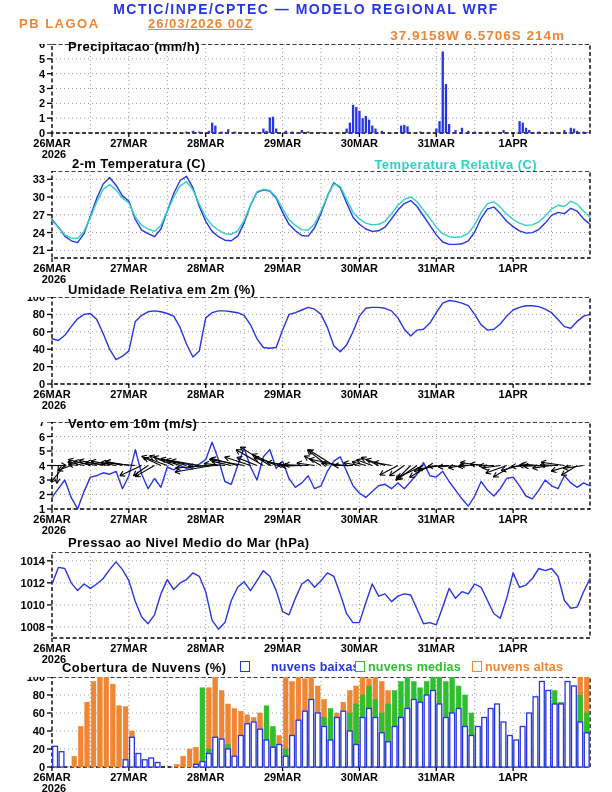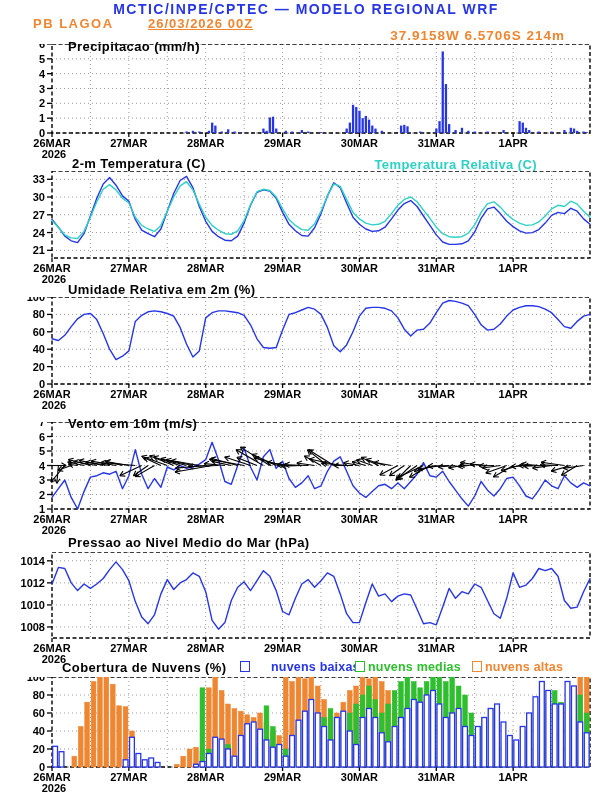--- a/index.html
+++ b/index.html
@@ -1,20 +1,20 @@
 <!DOCTYPE html>
 <html><head>
 <meta charset="utf-8">
 <style>
   html,body{margin:0;padding:0;background:#fff;}
   .page{position:relative;width:604px;height:792px;background:#fff;overflow:hidden;
         font-family:"Liberation Sans",sans-serif;}
   .t{position:absolute;white-space:nowrap;font-weight:bold;}
   .h1{top:1px;left:0;width:612px;text-align:center;font-size:14px;letter-spacing:1.5px;}
-  .station{top:16px;left:33px;font-size:13px;letter-spacing:1.5px;}
+  .station{top:16px;left:19px;font-size:13px;letter-spacing:1.5px;}
   .run{top:16px;left:148px;font-size:13px;letter-spacing:1px;text-decoration:underline;}
   .coords{top:28px;right:39px;font-size:13.5px;letter-spacing:1px;}
   .ptitle{font-size:13px;letter-spacing:.4px;color:#000;}
   .tlegend{top:157px;right:67px;font-size:13px;letter-spacing:.4px;}
   .cl-item .sw{display:inline-block;width:8px;height:9px;border:1.6px solid;vertical-align:-1px;
                margin-right:3px;background:#fff;}
   .cl-item{font-size:12.5px;letter-spacing:.2px;}
   svg{position:absolute;left:0;}
   svg text{font-family:"Liberation Sans",sans-serif;font-weight:bold;fill:#000;}
 </style>

